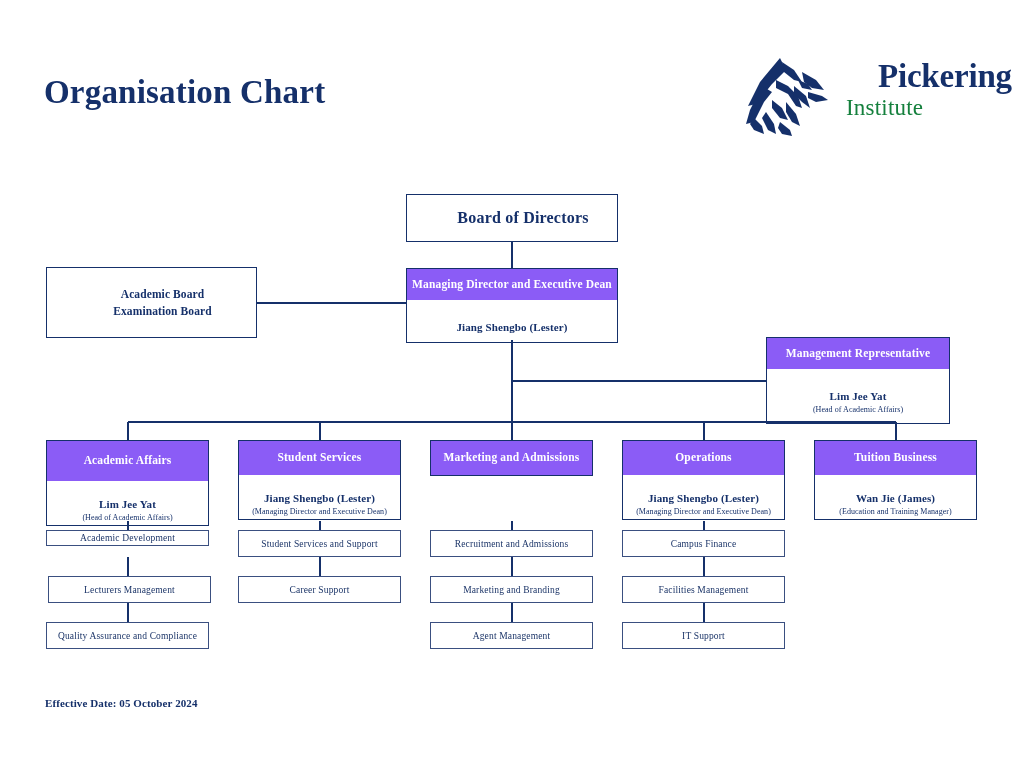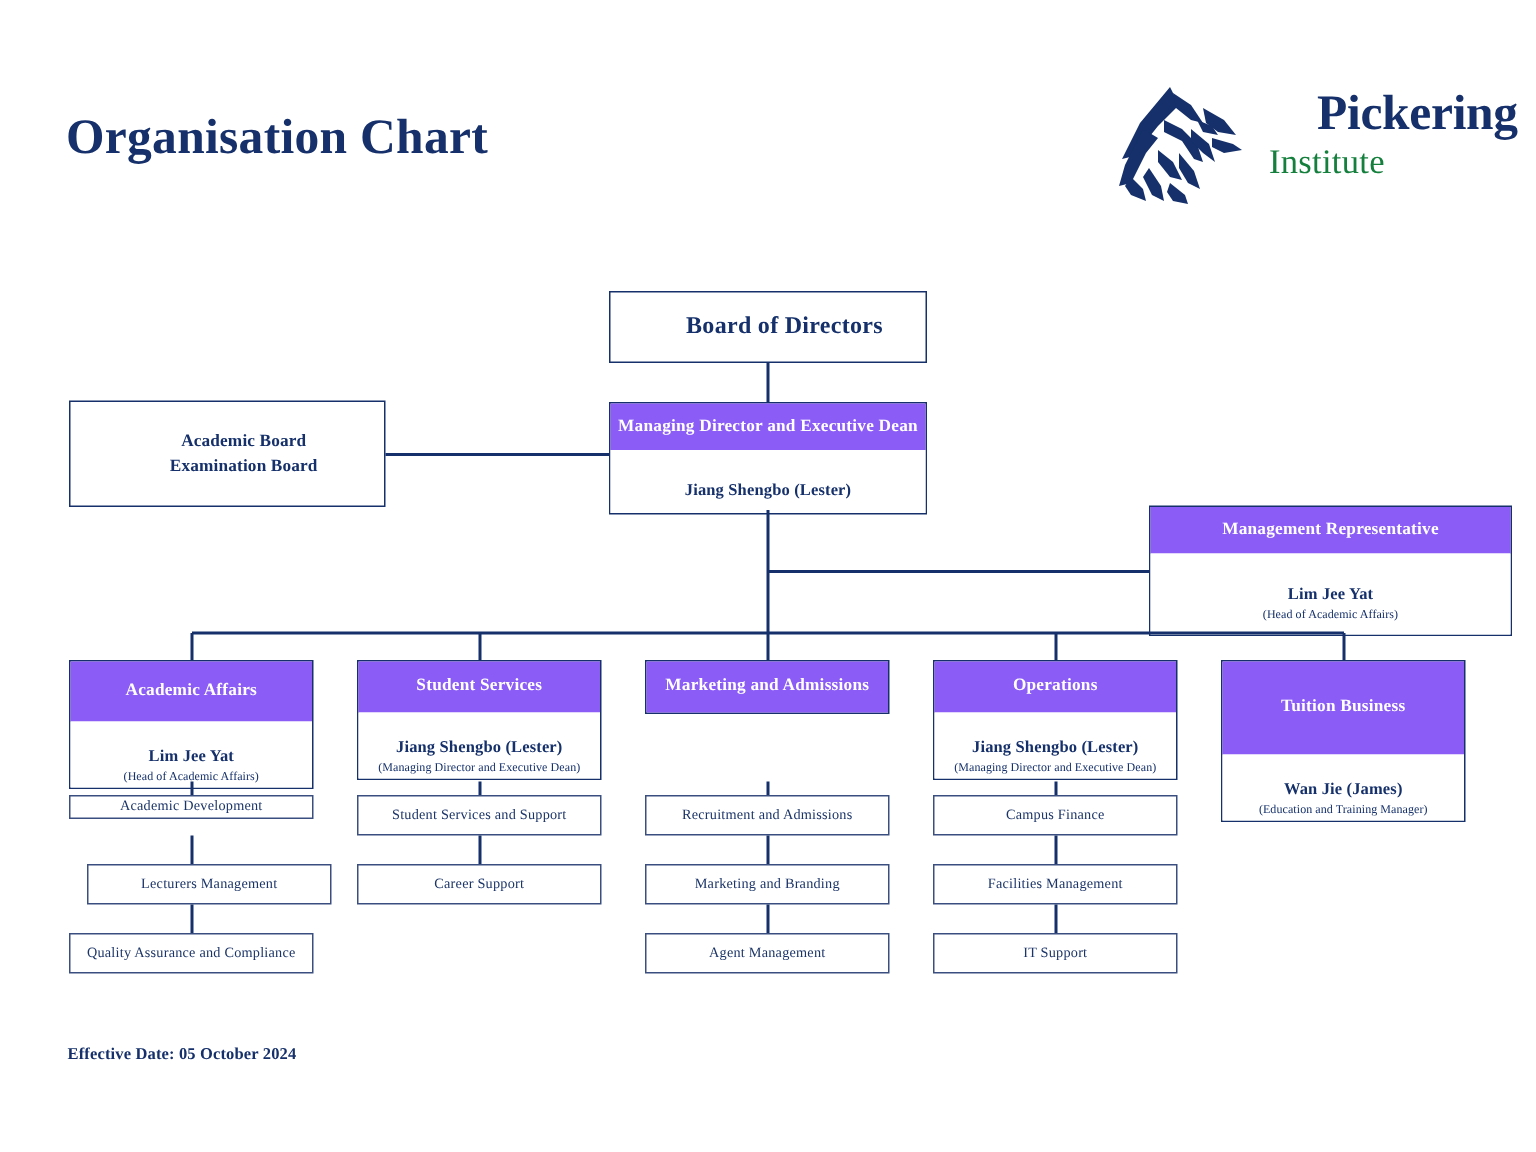--- a/index.html
+++ b/index.html
@@ -196,21 +196,21 @@
         <div>Academic Board</div>
         <div>Examination Board</div>
       </div>
     </div>
     <div class="node" style="left: 406px; top: 268px; width: 212px;">
       <div class="node-head">Managing Director and Executive Dean</div>
       <div class="node-body">
         <div class="node-person">Jiang Shengbo (Lester)</div>
       </div>
     </div>
-    <div class="node" style="left: 766px; top: 337px; width: 242px;">
+    <div class="node" style="left: 766px; top: 337px; width: 184px;">
       <div class="node-head">Management Representative</div>
       <div class="node-body">
         <div class="node-person">Lim Jee Yat</div>
         <div class="node-role">(Head of Academic Affairs)</div>
       </div>
     </div>
     <div class="connector" style="left: 511px; top: 242px; width: 2px; height: 26px;"></div>
     <div class="connector" style="left: 257px; top: 302px; width: 149px; height: 2px;"></div>
     <div class="connector" style="left: 511px; top: 340px; width: 2px; height: 82px;"></div>
     <div class="connector" style="left: 512px; top: 380px; width: 254px; height: 2px;"></div>
@@ -221,21 +221,21 @@
       <div class="node-body" style="height: 44px; display: flex; flex-direction: column; align-items: center; justify-content: center; padding: 0px 2px;">
         <div class="node-person">Lim Jee Yat</div>
         <div class="node-role">(Head of Academic Affairs)</div>
       </div>
     </div>
     <div class="connector" style="left: 127px; top: 521px; width: 2px; height: 9px;"></div>
     <div class="node node-leaf" style="left: 46px; top: 530px; width: 163px; height: 16px;">
       <span>Academic Development</span>
     </div>
     <div class="connector" style="left: 127px; top: 557px; width: 2px; height: 19px;"></div>
-    <div class="node node-leaf" style="left: 58px; top: 576px; width: 163px; height: 27px;">
+    <div class="node node-leaf" style="left: 48px; top: 576px; width: 163px; height: 27px;">
       <span>Lecturers Management</span>
     </div>
     <div class="connector" style="left: 127px; top: 603px; width: 2px; height: 19px;"></div>
     <div class="node node-leaf" style="left: 46px; top: 622px; width: 163px; height: 27px;">
       <span>Quality Assurance and Compliance</span>
     </div>
     <div class="connector" style="left: 319px; top: 422px; width: 2px; height: 18px;"></div>
     <div class="node" style="left: 238px; top: 440px; width: 163px;">
       <div class="node-head" style="height: 34px; display: flex; align-items: center; justify-content: center; padding: 0px 3px;">Student Services</div>
       <div class="node-body" style="height: 44px; display: flex; flex-direction: column; align-items: center; justify-content: center; padding: 0px 2px;">
@@ -282,21 +282,21 @@
     <div class="connector" style="left: 703px; top: 557px; width: 2px; height: 19px;"></div>
     <div class="node node-leaf" style="left: 622px; top: 576px; width: 163px; height: 27px;">
       <span>Facilities Management</span>
     </div>
     <div class="connector" style="left: 703px; top: 603px; width: 2px; height: 19px;"></div>
     <div class="node node-leaf" style="left: 622px; top: 622px; width: 163px; height: 27px;">
       <span>IT Support</span>
     </div>
     <div class="connector" style="left: 895px; top: 422px; width: 2px; height: 18px;"></div>
     <div class="node" style="left: 814px; top: 440px; width: 163px;">
-      <div class="node-head" style="height: 34px; display: flex; align-items: center; justify-content: center; padding: 14px 3px;">Tuition Business</div>
+      <div class="node-head" style="height: 34px; display: flex; align-items: center; justify-content: center; padding: 0px 3px;">Tuition Business</div>
       <div class="node-body" style="height: 44px; display: flex; flex-direction: column; align-items: center; justify-content: center; padding: 0px 2px;">
         <div class="node-person">Wan Jie (James)</div>
         <div class="node-role">(Education and Training Manager)</div>
       </div>
     </div>
   </div>
 
 <div id="effective-date">Effective Date: 05 October 2024</div>
 
 </body></html>

